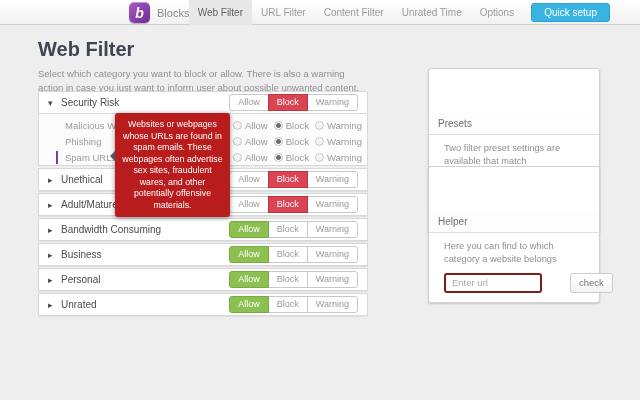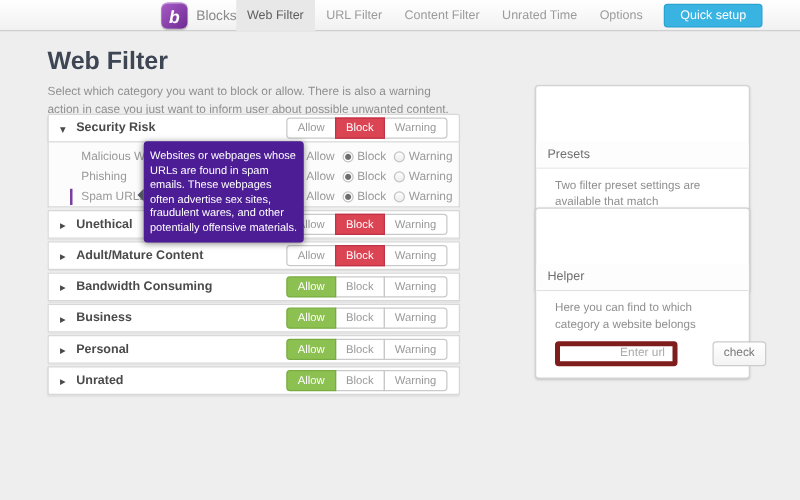--- a/index.html
+++ b/index.html
@@ -35,21 +35,21 @@
   .page-desc { position:absolute; left:38px; top:67px; width:332px; font-size:9.5px; line-height:1.45; color:#8f8f8f; }
   .cat-panel { position:absolute; left:38px; top:91px; width:330px; }
   .cat-row {
     height:23px; background:#fff; border:1px solid #d8d8d8;
     display:flex; align-items:center; padding:0 9px; margin-top:2px;
     box-shadow:0 1px 1px rgba(0,0,0,.06); cursor:pointer;
   }
   .cat-row.first { margin-top:0; border-radius:2px 2px 0 0; }
   .cat-row.last { border-radius:0 0 2px 2px; }
   .chev { width:13px; font-size:9px; color:#4a4a4a; }
-  .cat-name { font-size:10px; font-weight:bold; color:#4a4a4a; }
+  .cat-name { font-size:10px; font-weight:normal; color:#4a4a4a; }
   .seg { margin-left:auto; display:flex; }
   .seg-btn {
     font-size:9px; height:17px; line-height:15px; padding:0 8px;
     background:#fff; border:1px solid #c9c9c9; color:#999; margin-left:-1px;
     cursor:pointer; font-family:"Liberation Sans", sans-serif;
   }
   .seg-btn:first-child { border-radius:3px 0 0 3px; margin-left:0; }
   .seg-btn:last-child { border-radius:0 3px 3px 0; }
   .seg-btn.on-red { background:#da4453; border-color:#c03245; color:#fff; position:relative; z-index:1; }
   .seg-btn.on-green { background:#8cc152; border-color:#78ac40; color:#fff; position:relative; z-index:1; }
@@ -64,23 +64,23 @@
   .radio-group { margin-left:auto; display:flex; align-items:center; }
   .radio {
     width:9px; height:9px; border-radius:50%; border:1px solid #c3c3c3;
     background:linear-gradient(#fdfdfd,#ececec); margin-right:3px; cursor:pointer;
   }
   .radio.checked { background:radial-gradient(circle at 50% 50%, #6d6d6d 0 2px, #fdfdfd 2.8px); }
   .radio-label { font-size:9.5px; color:#9a9a9a; margin-right:6px; }
   .radio-label.end { margin-right:0; }
   
   .tooltip {
-    position:absolute; left:115px; top:113px; width:128px; z-index:20;
-    background:#4c1d95; color:#fff; font-size:8.8px; line-height:11.5px;
-    padding:6px 5px; border-radius:3px;
+    position:absolute; left:115px; top:113px; width:115px; z-index:20;
+    background:#b91c1c; color:#fff; font-size:8.8px; line-height:11.5px;
+    text-align:center; padding:6px 5px; border-radius:3px;
     box-shadow:0 1px 5px rgba(0,0,0,.45);
   }
   .tooltip-arrow {
     position:absolute; left:-5px; top:38px; width:0; height:0;
     border-top:5px solid transparent; border-bottom:5px solid transparent;
     border-right:5px solid #50565f;
   }
   
   .panel {
     position:absolute; left:428px; width:172px; background:#fff;
@@ -102,24 +102,23 @@
   }
   .btn-children {
     display:flex; align-items:center; height:21px; padding:0 9px;
     background:#8cc152; border:1px solid #78ac40; border-radius:3px;
     font-size:9.5px; color:#fff; cursor:pointer;
     font-family:"Liberation Sans", sans-serif;
   }
   .preset-icon { width:15px; height:12px; margin-right:5px; display:inline-flex; }
   .helper-form { display:flex; margin-top:6px; }
   .url-input {
-    width:98px; height:20px; border:4px solid #7f1d1d; border-radius:3px;
+    width:98px; height:20px; border:2px solid #7f1d1d; border-radius:3px;
     padding:0 6px; font-size:9.5px; color:#666; margin-right:5px;
     font-family:"Liberation Sans", sans-serif;
-    text-align:right;
   }
   .url-input::placeholder { color:#aaa; }
   .check-btn {
     height:20px; padding:0 8px; background:linear-gradient(#fff,#f3f3f3);
     border:1px solid #ccc; border-radius:3px; font-size:9.5px; color:#777; cursor:pointer;
     font-family:"Liberation Sans", sans-serif;
     margin-left:23px;
   }
 </style>
 </head>

